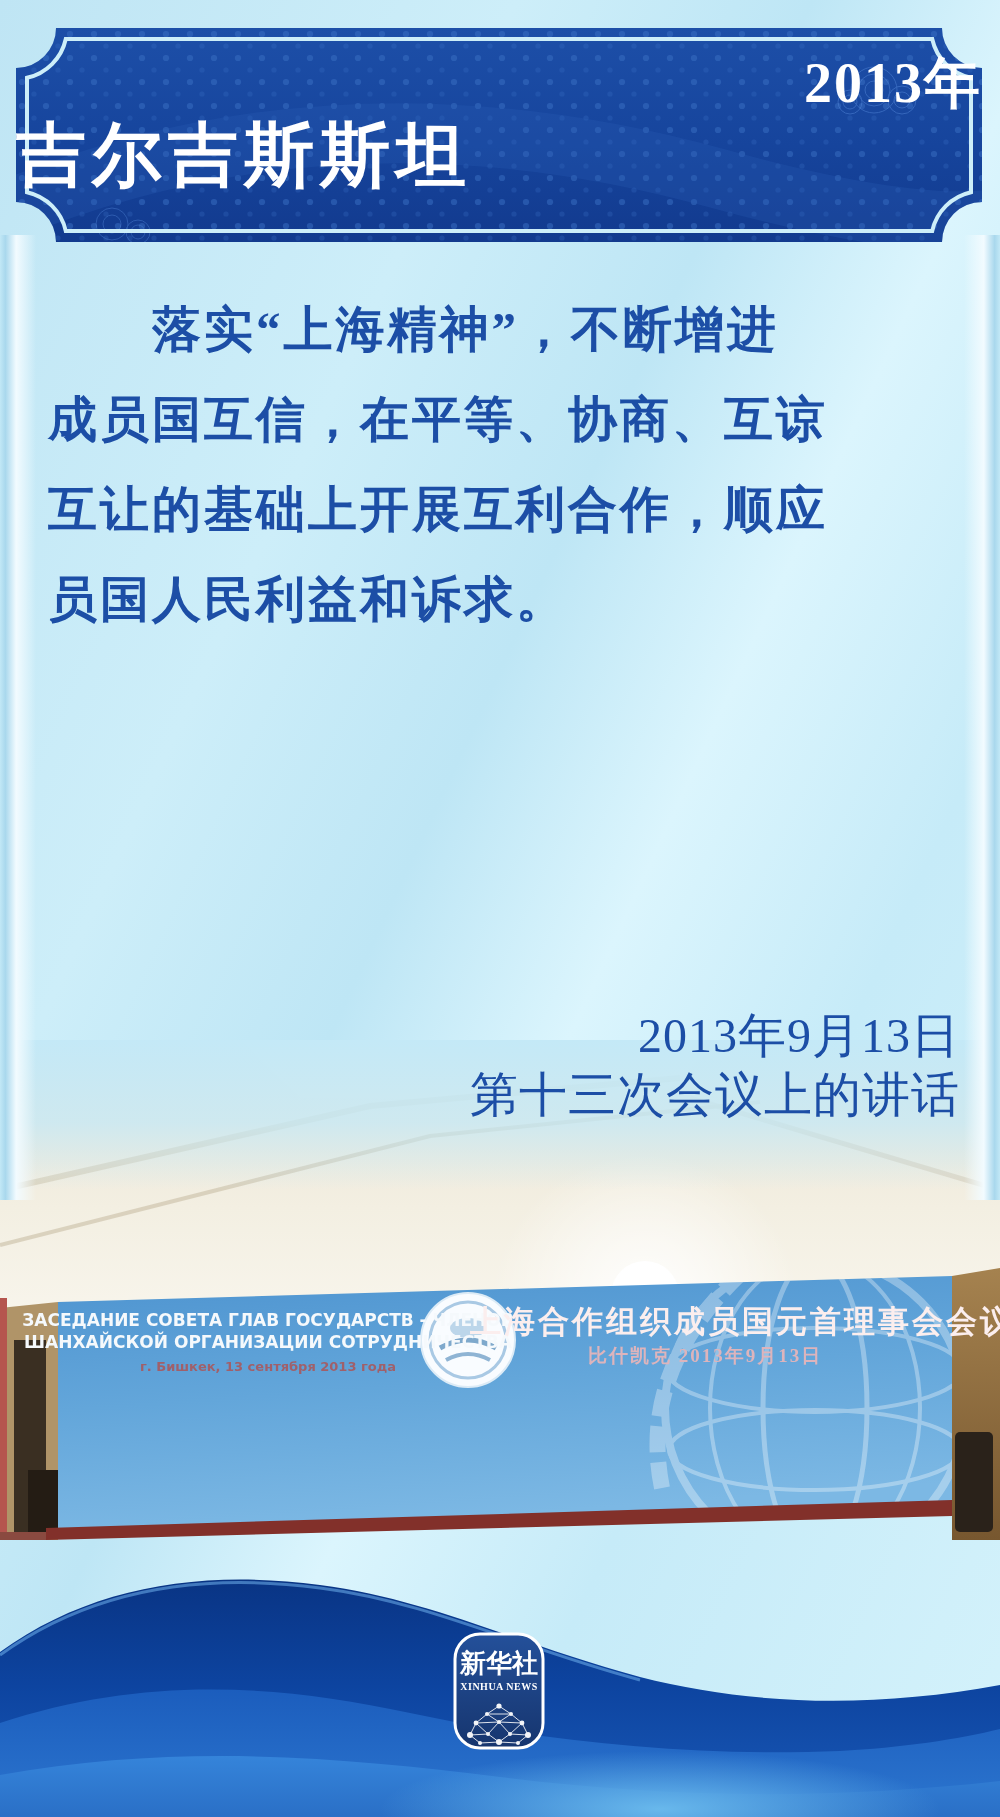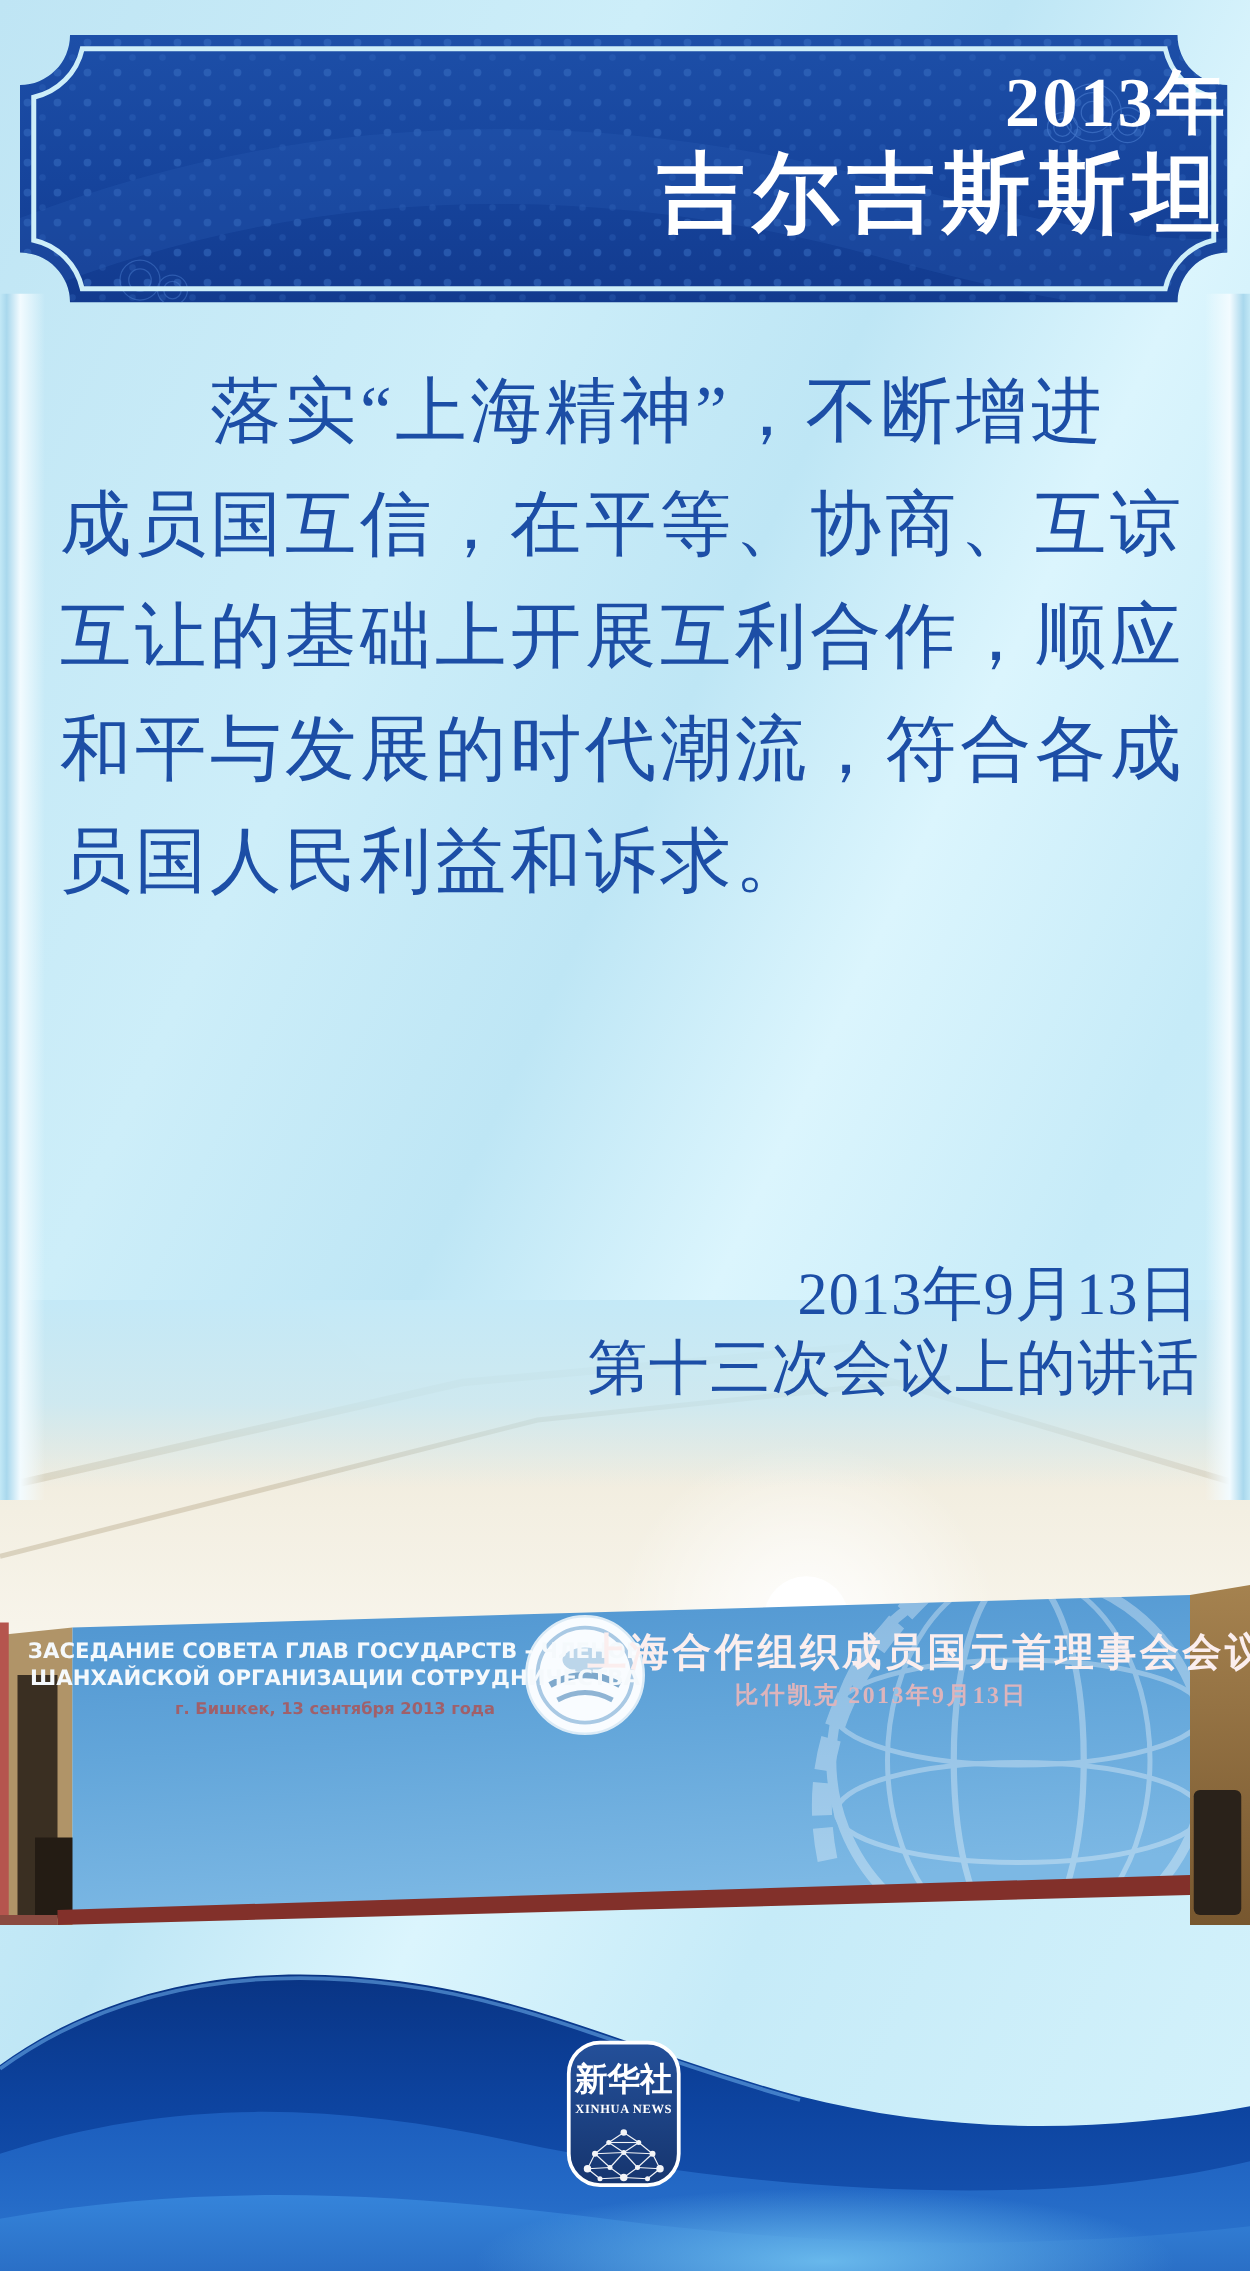--- a/index.html
+++ b/index.html
@@ -5,25 +5,25 @@
   html,body{margin:0;padding:0;background:#e8f4fa;}
   .page{position:relative;width:1000px;height:1817px;overflow:hidden;
         font-family:"Liberation Serif","DejaVu Serif",serif;
         background:
           linear-gradient(115deg,#bfe5f4 0%,#cdeef9 28%,#bee6f5 44%,#dbf5fd 57%,#c6ebf8 72%,#d4f2fb 100%);}
   
   .banner{position:absolute;left:16px;top:28px;width:966px;height:214px;}
   .banner svg{position:absolute;left:0;top:0;}
   .banner-year{position:absolute;left:0;top:24px;width:100%;text-align:right;
       color:#ffffff;font-size:56px;font-weight:700;line-height:62px;letter-spacing:2px;}
-  .banner-country{position:absolute;left:0;top:88px;width:100%;text-align:right;
+  .banner-country{position:absolute;left:0;top:88px;width:100%;text-align:left;
       color:#ffffff;font-size:70px;font-weight:700;line-height:80px;letter-spacing:6px;}
   
   .quote{position:absolute;left:48px;top:285px;width:912px;color:#1c4ea6;}
-  .quote div{height:90px;line-height:90px;font-size:57px;font-weight:400;letter-spacing:3px;white-space:nowrap;}
+  .quote div{height:90px;line-height:90px;font-size:49px;font-weight:700;letter-spacing:3px;white-space:nowrap;}
   .attr-author{position:absolute;right:40px;top:919px;width:600px;text-align:right;
       font-size:58px;line-height:70px;letter-spacing:2px;color:#1c4ea6;z-index:6;}
   .attr-lines{position:absolute;right:40px;top:1006px;width:760px;text-align:right;
       font-size:48px;line-height:59px;letter-spacing:1px;color:#1c4ea6;z-index:6;}
   
   .photo{position:absolute;left:0;top:1040px;width:878px;height:500px;z-index:3;}
   
   .waves{position:absolute;left:0;top:1527px;width:1000px;height:290px;z-index:4;}
   
   .badge{position:absolute;left:453px;top:1632px;width:92px;height:118px;z-index:8;}
@@ -78,21 +78,20 @@
       <path d="M 49.8,11 H 916.2 A 51 51 0 0 0 955,49.8 V 164.2 A 51 51 0 0 0 916.2,203 H 49.8 A 51 51 0 0 0 11,164.2 V 49.8 A 51 51 0 0 0 49.8,11 Z" fill="none" stroke="#cdeef9" stroke-width="4"></path>
     </svg>
     <div class="banner-year">2013年</div>
     <div class="banner-country">吉尔吉斯斯坦</div>
   </div>
 
   <div class="quote">
     <div>　　落实“上海精神”，不断增进</div>
     <div>成员国互信，在平等、协商、互谅</div>
     <div>互让的基础上开展互利合作，顺应</div>
-    <div>和平与发展的时代潮流，符合各成</div>
     <div>员国人民利益和诉求。</div>
   </div>
 
   <div class="attr-lines">
     <div>2013年9月13日</div>
     <div>第十三次会议上的讲话</div>
   </div>
 
   <div class="photo">
     <svg width="1000" height="500" viewBox="0 0 1000 500" preserveAspectRatio="none">

